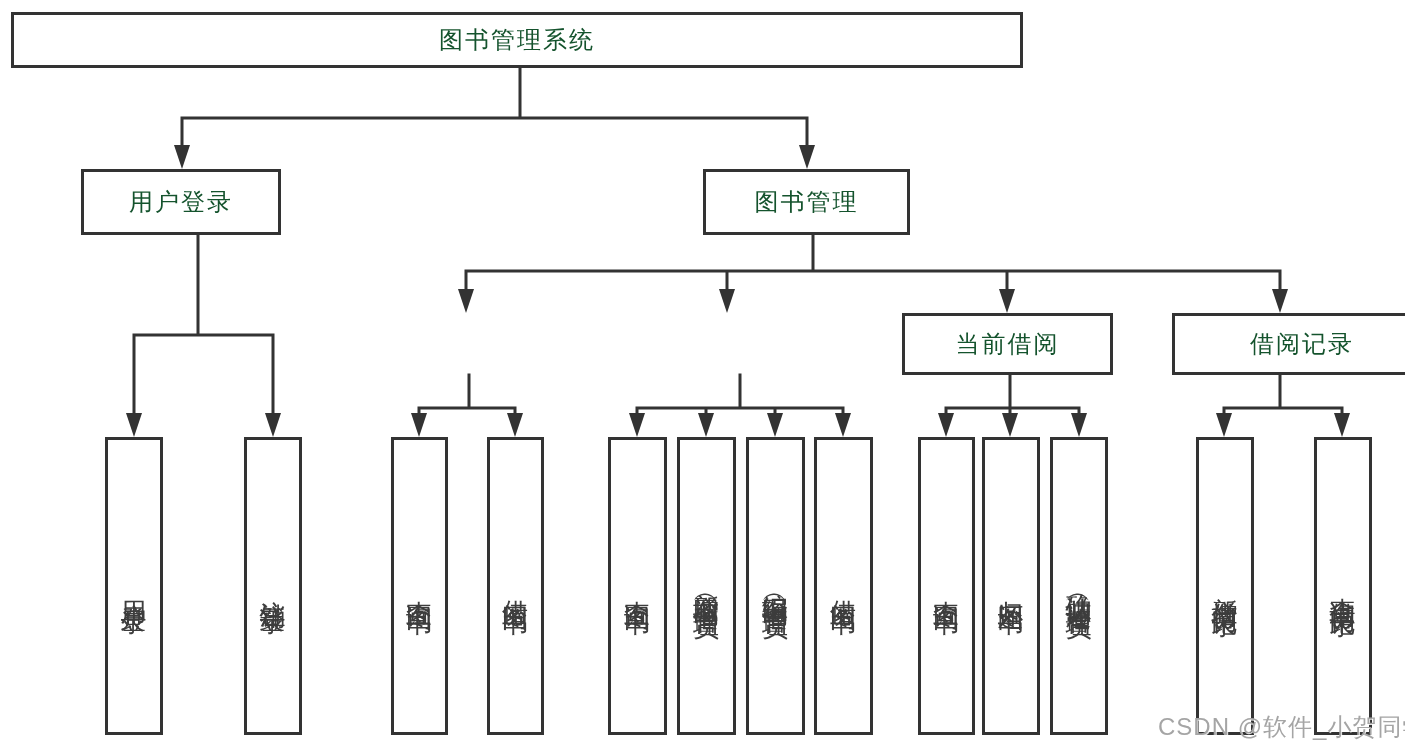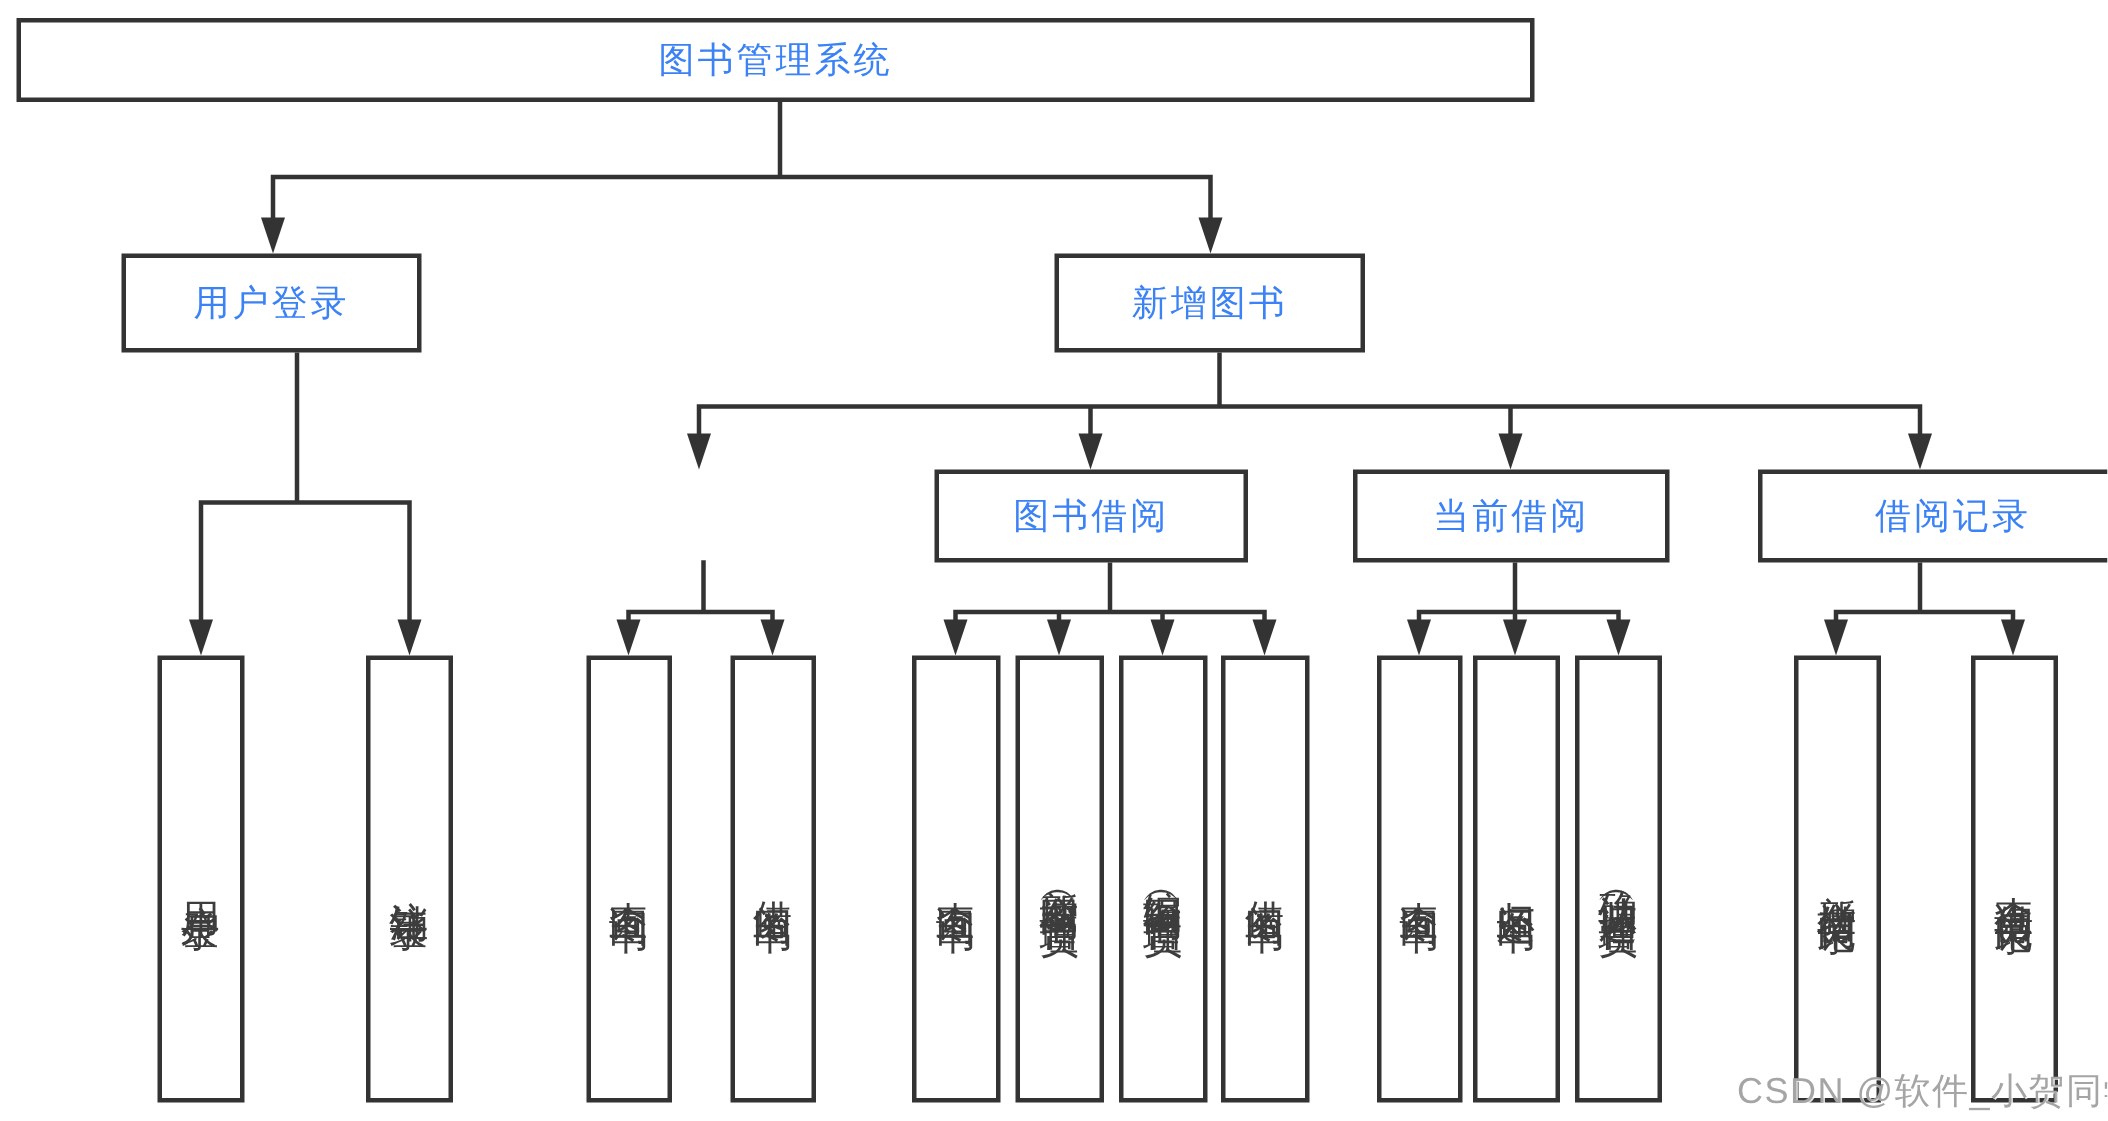--- a/index.html
+++ b/index.html
@@ -23,21 +23,21 @@
     border: 3px solid #333333;
     background: #ffffff;
     display: flex;
     align-items: center;
     justify-content: center;
   }
   .hlabel {
     font-size: 24px;
     letter-spacing: 2px;
     white-space: nowrap;
-    color: #3b82f6;
+    color: #14532d;
   }
   .vlabel {
     writing-mode: vertical-rl;
     text-orientation: mixed;
     font-size: 26px;
     letter-spacing: 3px;
     line-height: 1;
     white-space: nowrap;
     color: #3d3d3d;
   }
@@ -92,26 +92,23 @@
   </svg>
 
   <div class="node" style="left:11px;top:12px;width:1012px;height:56px">
     <span class="hlabel">图书管理系统</span>
   </div>
 
   <div class="node" style="left:81px;top:169px;width:200px;height:66px">
     <span class="hlabel">用户登录</span>
   </div>
   <div class="node" style="left:703px;top:169px;width:207px;height:66px">
-    <span class="hlabel">新增图书</span>
+    <span class="hlabel">图书管理</span>
   </div>
 
-  <div class="node" style="left:623px;top:313px;width:209px;height:62px">
-    <span class="hlabel">图书借阅</span>
-  </div>
   <div class="node" style="left:902px;top:313px;width:211px;height:62px">
     <span class="hlabel">当前借阅</span>
   </div>
   <div class="node" style="left:1172px;top:313px;width:260px;height:62px">
     <span class="hlabel">借阅记录</span>
   </div>
 
   <div class="node" style="left:105px;top:437px;width:58px;height:298px">
     <span class="vlabel">用户登录</span>
   </div>

